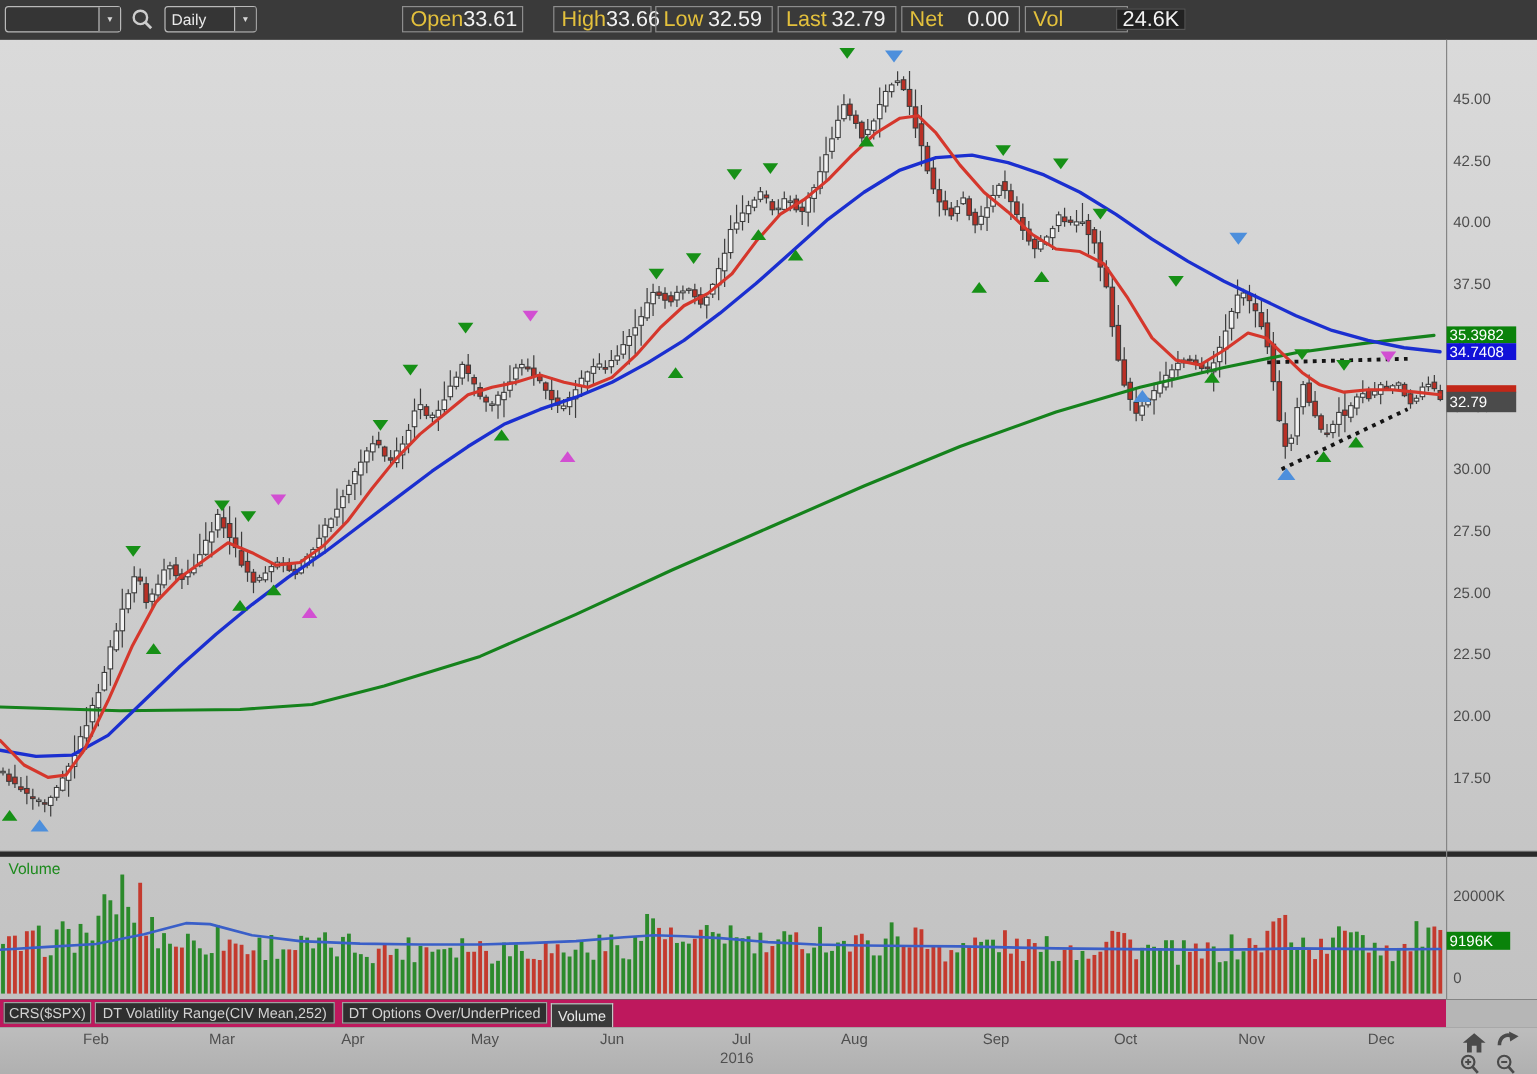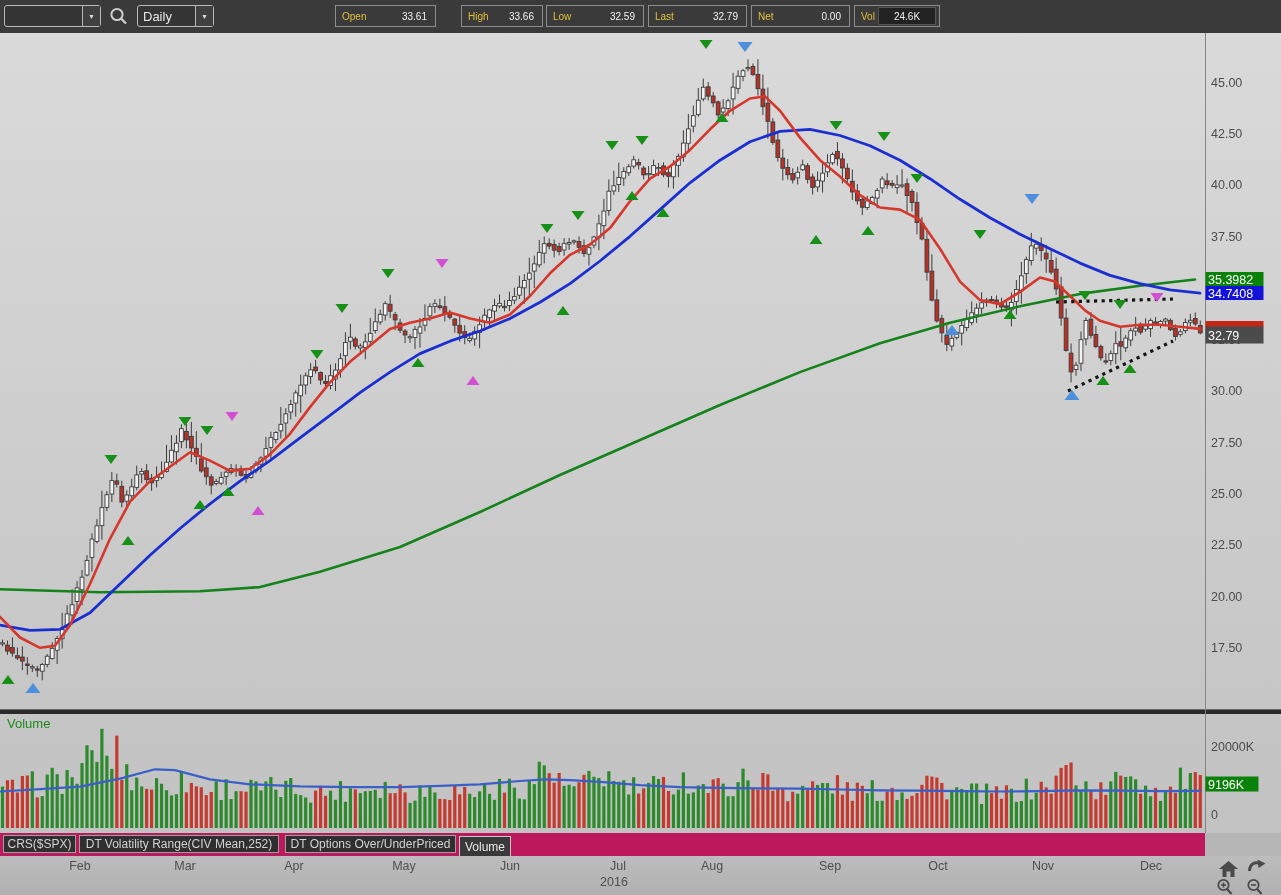--- a/index.html
+++ b/index.html
@@ -12,21 +12,21 @@
          border-radius:3px;background:#353535;box-sizing:border-box;}
   .combo-text{flex:1;display:flex;align-items:center;padding:0 5px;color:#e9e9e9;
               font-size:13px;white-space:nowrap;overflow:hidden;}
   .combo-btn{width:17px;border-left:1px solid #b9b9b9;display:flex;align-items:center;
              justify-content:center;color:#d8d8d8;font-size:7px;background:#404040;cursor:default;}
   #symbol-combo{left:4px;width:97px;}
   #symbol-combo .sel{background:#2f62c4;color:#ffffff;padding:1px 2px;font-size:13px;margin-top:44px;}
   #tf-combo{left:137px;width:77px;}
   #search-btn{position:absolute;left:108px;top:6px;width:22px;height:21px;}
   .qbox{position:absolute;top:5px;height:22px;border:1px solid #8d8d8d;box-sizing:border-box;
-        display:flex;align-items:center;font-size:10px;}
+        display:flex;align-items:center;font-size:18px;}
   .qlabel{color:#e3c03c;padding-left:6px;}
   .qval{color:#f2f2f2;margin-left:auto;padding-right:8px;}
   .qval.dark{background:#222222;border:1px solid #555;height:16px;display:flex;
              align-items:center;justify-content:center;padding:0 6px;margin-right:3px;min-width:44px;}
   
   #chart-svg{position:absolute;left:0;top:33px;}
   #chart-svg text{font-family:"Liberation Sans",sans-serif;}
   
   #tabband{position:absolute;left:0;top:833px;width:1205px;height:23px;background:#be185d;}
   #tabband-right{position:absolute;left:1205px;top:833px;width:76px;height:23px;background:#b6b6b6;}
@@ -85,21 +85,21 @@
           <span class="qval">32.59</span>
         </div>
         <div class="qbox" style="left: 648px; width: 99px;">
           <span class="qlabel">Last</span>
           <span class="qval">32.79</span>
         </div>
         <div class="qbox" style="left: 751px; width: 99px;">
           <span class="qlabel">Net</span>
           <span class="qval">0.00</span>
         </div>
-        <div class="qbox" style="left: 854px; width: 86px;">
+        <div class="qbox" style="left: 854px; width: 86px; gap: 44px;">
           <span class="qlabel">Vol</span>
           <span class="qval dark">24.6K</span>
         </div>
       </div>
   </div>
 
   <svg id="chart-svg" width="1281" height="800">
       <defs>
         <linearGradient id="bg" x1="0" y1="0" x2="0" y2="1">
           <stop offset="0" stop-color="#dadada"></stop>

